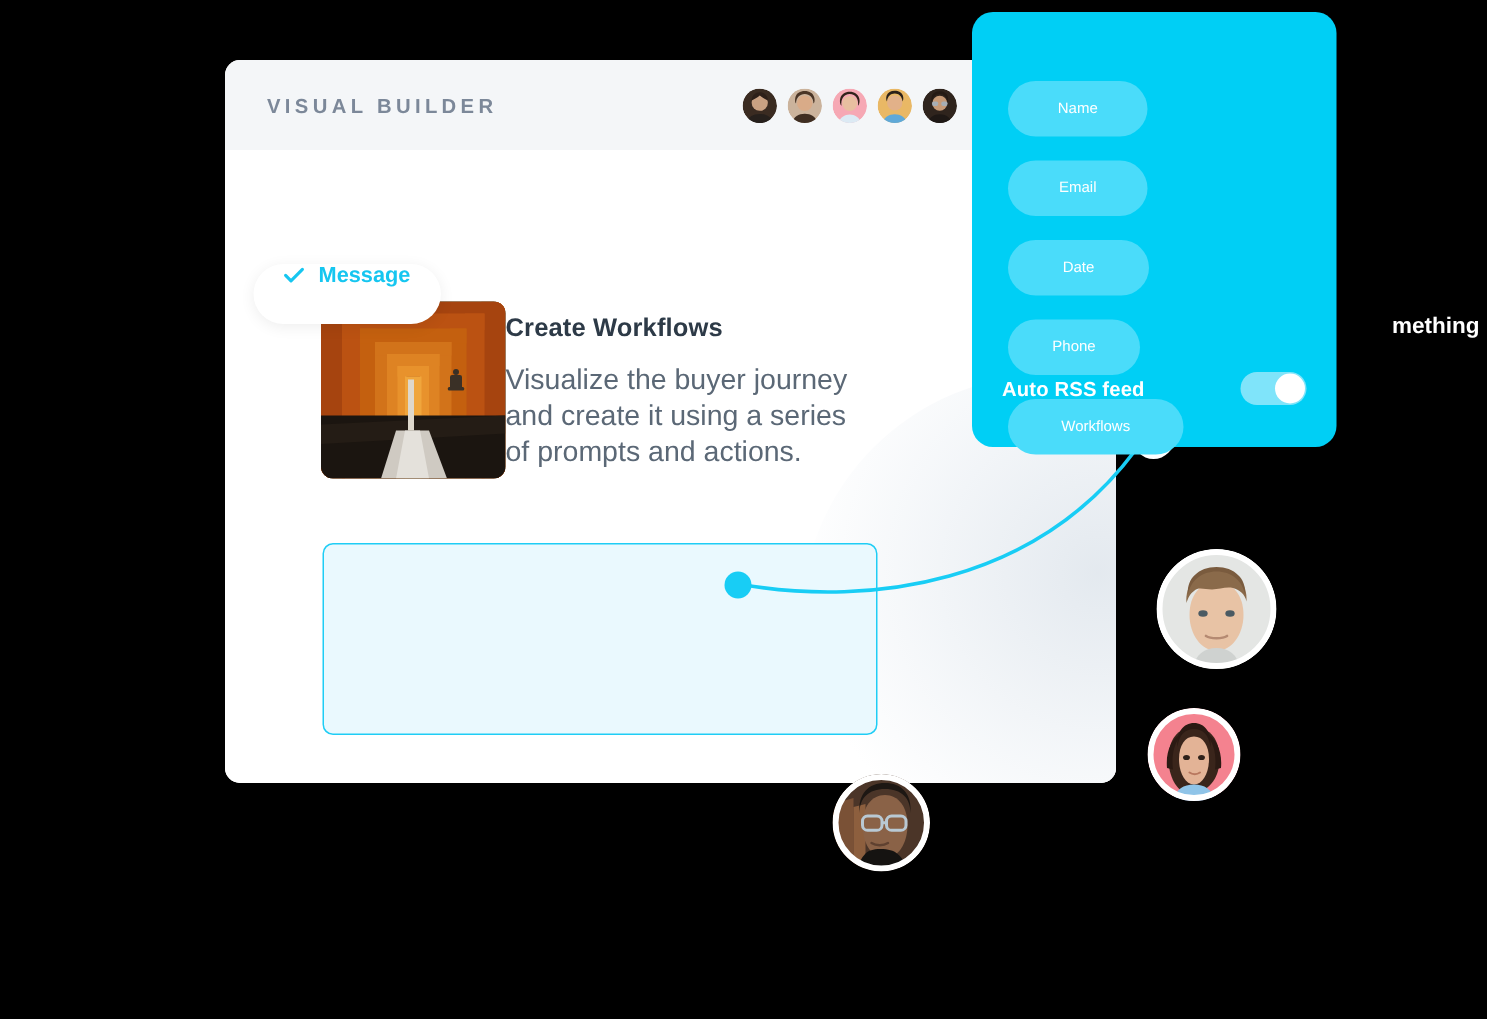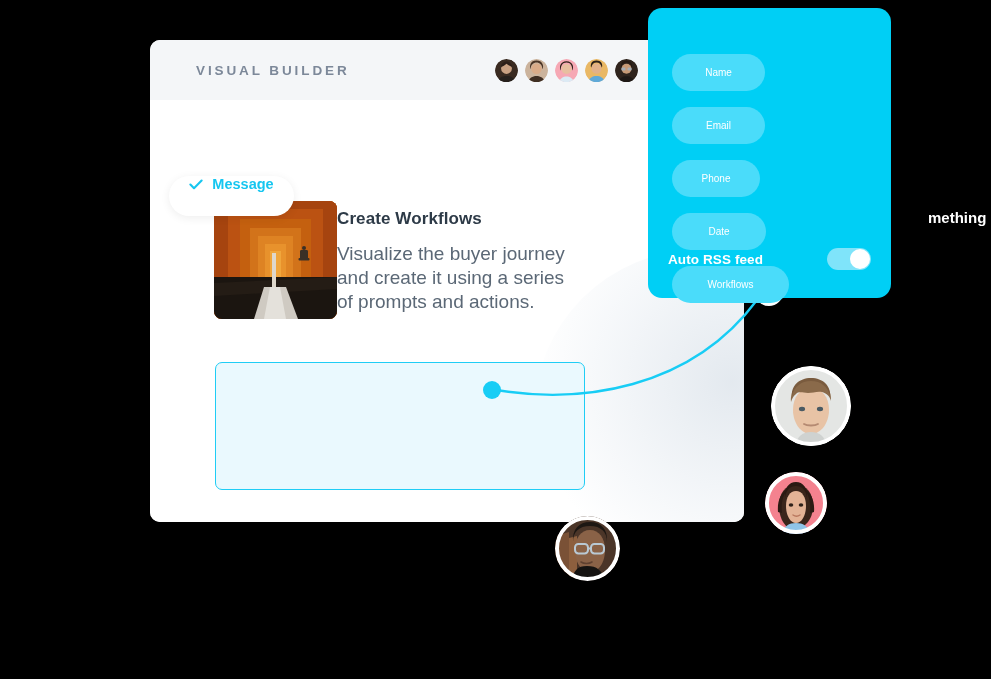--- a/index.html
+++ b/index.html
@@ -34,21 +34,21 @@
 
   .card-header {
     position: absolute;
     left: 0; top: 0;
     width: 100%;
     height: 60px;
     background: #f4f6f8;
     display: flex;
     align-items: center;
     justify-content: space-between;
-    padding: 0 16px 0 46px;
+    padding: 0 16px 0 28px;
   }
 
   .brand-title {
     font-size: 13.5px;
     font-weight: bold;
     letter-spacing: 2.9px;
     color: #7c8899;
     white-space: nowrap;
   }
 
@@ -404,22 +404,22 @@
     <path d="M 496 390 C 580 404, 690 390, 757 300" stroke="#18CDF5" stroke-width="2.4" fill="none" stroke-linecap="round"></path>
     <circle cx="492" cy="390" r="9" fill="#18CDF5"></circle>
     <circle cx="769" cy="292" r="14" fill="#ffffff"></circle>
     <circle cx="769" cy="292" r="3.2" fill="#18CDF5"></circle>
   </svg>
 
   <div class="form-panel">
     <div class="pill-grid">
       <div class="pill pill-name">Name</div>
       <div class="pill pill-email">Email</div>
+      <div class="pill pill-date">Date</div>
       <div class="pill pill-phone">Phone</div>
-      <div class="pill pill-date">Date</div>
       <div class="pill pill-activity">Workflows</div>
     </div>
 
     <div class="rss-row">
       <div class="rss-label">Auto RSS feed</div>
       <div class="toggle">
         <div class="knob"></div>
       </div>
     </div>
   </div>

